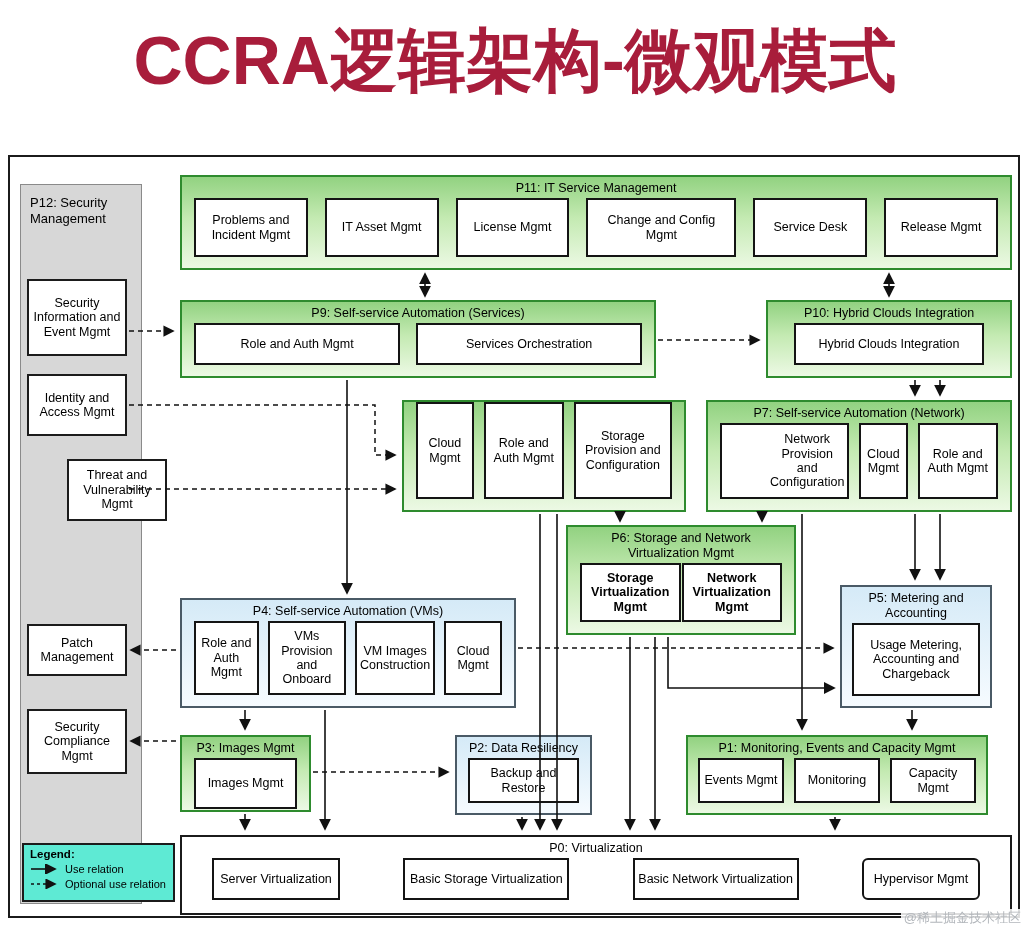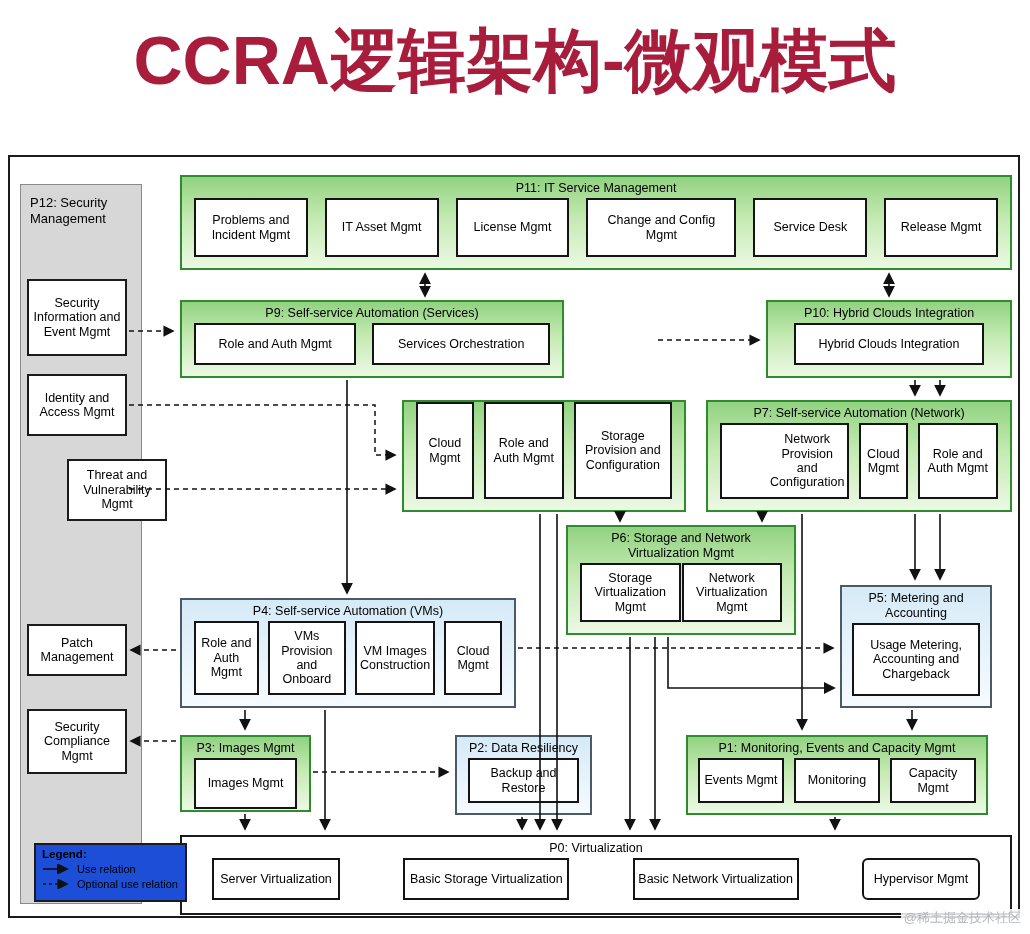--- a/index.html
+++ b/index.html
@@ -19,22 +19,22 @@
         border:2px solid #2d7d2d;}
   .green{border-color:#2e8b2e;background:linear-gradient(180deg,#92d281 0%,#c4eab2 45%,#ecf9e4 100%);}
   .blue{border-color:#4a5a66;background:linear-gradient(180deg,#d5eaf7 0%,#f6fbff 100%);justify-content:flex-end;}
   .white{border-color:#1b1b1b;background:#fff;}
   .pbox-title{font-size:12.5px;text-align:center;padding:4px 6px 2px;flex:0 0 auto;line-height:1.2;}
   .pbox-items{flex:1;display:flex;gap:15px;padding:0 12px 11px;align-items:stretch;}
   .node{flex:1;background:#fff;border:2px solid #141414;display:flex;align-items:center;
         justify-content:center;text-align:center;font-size:12.5px;line-height:1.15;
         padding:2px 3px;box-sizing:border-box;}
   svg.rel{position:absolute;left:0;top:0;z-index:4;pointer-events:none;}
-  .legend{position:absolute;left:34px;top:843px;width:153px;height:59px;box-sizing:border-box;
-          background:#1d4ed8;border:2px solid #1b1b1b;z-index:5;padding:3px 6px;font-size:11px;}
+  .legend{position:absolute;left:22px;top:843px;width:153px;height:59px;box-sizing:border-box;
+          background:#5eead4;border:2px solid #1b1b1b;z-index:5;padding:3px 6px;font-size:11px;}
   .legend-title{font-weight:bold;font-size:11.5px;}
   .legend-row{display:flex;align-items:center;gap:5px;margin-top:3px;}
   .watermark{position:absolute;right:6px;top:909px;font-size:13px;color:#b2b6bb;z-index:6;
              background:rgba(255,255,255,.85);padding:0 3px;}
 </style>
 </head>
 <body>
 
 <div id="canvas">
 
@@ -56,21 +56,21 @@
     <div class="pbox-items" style="gap:17px;">
       <div class="node">Problems and Incident Mgmt</div>
       <div class="node">IT Asset Mgmt</div>
       <div class="node">License Mgmt</div>
       <div class="node" style="flex:1.35;">Change and Config Mgmt</div>
       <div class="node">Service Desk</div>
       <div class="node">Release Mgmt</div>
     </div>
   </div>
 
-  <div class="pbox green" style="left:180px;top:300px;width:384px;height:78px;">
+  <div class="pbox green" style="left:180px;top:300px;width:476px;height:78px;">
     <div class="pbox-title">P9: Self-service Automation (Services)</div>
     <div class="pbox-items" style="gap:16px;">
       <div class="node">Role and Auth Mgmt</div>
       <div class="node" style="flex:1.1;">Services Orchestration</div>
     </div>
   </div>
 
   <div class="pbox green" style="left:766px;top:300px;width:246px;height:78px;">
     <div class="pbox-title">P10: Hybrid Clouds Integration</div>
     <div class="pbox-items" style="padding:0 26px 11px;">
@@ -90,21 +90,21 @@
     <div class="pbox-title">P7: Self-service Automation (Network)</div>
     <div class="pbox-items" style="gap:10px;">
       <div class="node" style="flex:1.15;padding-left:48px;">Network Provision and Configuration</div>
       <div class="node" style="flex:0.65;">Cloud Mgmt</div>
       <div class="node" style="flex:1.2;">Role and Auth Mgmt</div>
     </div>
   </div>
 
   <div class="pbox green" style="left:566px;top:525px;width:230px;height:110px;">
     <div class="pbox-title">P6: Storage and Network Virtualization Mgmt</div>
-    <div class="pbox-items" style="gap:1px;">
+    <div class="pbox-items" style="gap:1px;font-weight:bold;">
       <div class="node">Storage Virtualization Mgmt</div>
       <div class="node">Network Virtualization Mgmt</div>
     </div>
   </div>
 
   <div class="pbox blue" style="left:180px;top:598px;width:336px;height:110px;">
     <div class="pbox-title">P4: Self-service Automation (VMs)</div>
     <div class="pbox-items" style="gap:9px;">
       <div class="node" style="flex:0.8;">Role and Auth Mgmt</div>
       <div class="node">VMs Provision and Onboard</div>

